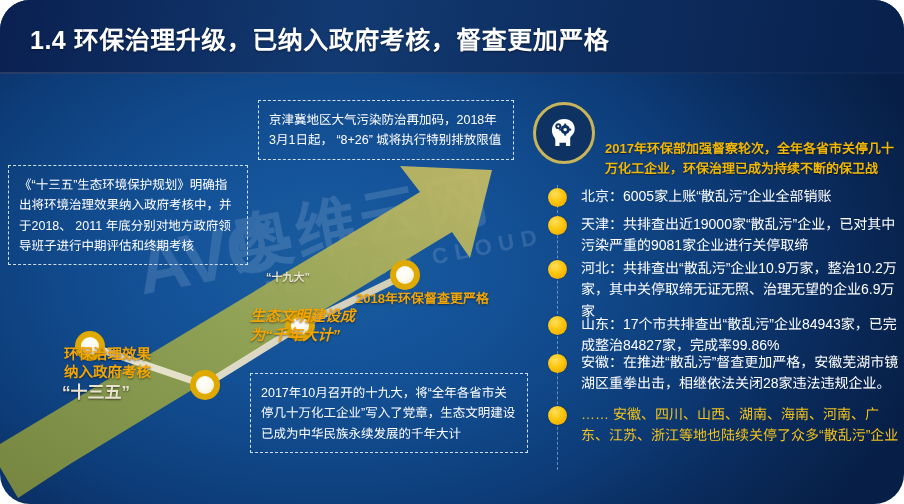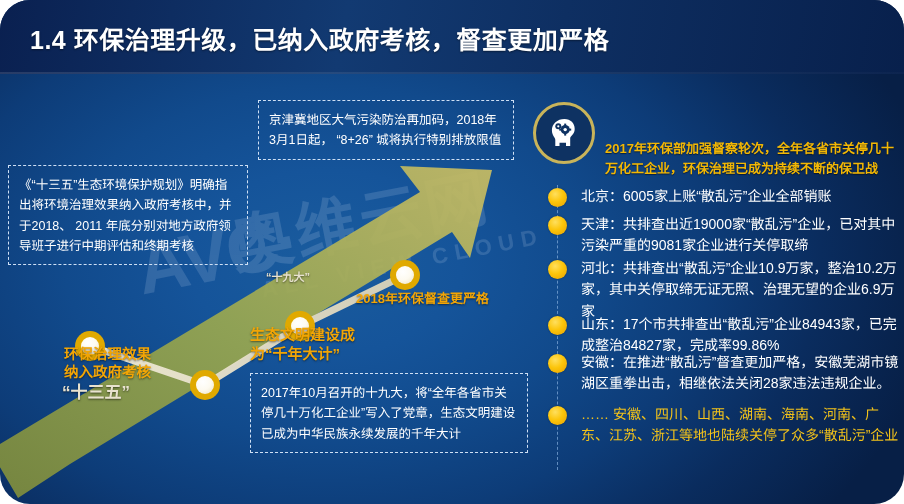--- a/index.html
+++ b/index.html
@@ -73,21 +73,21 @@
   
   .node-label{
     position:absolute; font-weight:bold; color:#f0a500;
     text-shadow:0 1px 2px rgba(0,0,0,0.5); line-height:1.25;
     white-space:pre;
   }
   #lbl-a{ left:64px; top:300px; font-size:14.5px; color:#f2a505;margin-top:45px; }
   #lbl-1353{ left:62px; top:366px; font-size:17px; color:#e8e2cf;
              text-shadow:0 1px 2px rgba(0,0,0,0.55);margin-top:16px; }
   #lbl-19da{ left:266px; top:271px; font-size:11px; color:#e8e2cf; }
-  #lbl-b{ left:250px; top:326px; font-size:15px; color:#f2a505; }
+  #lbl-b{ left:250px; top:307px; font-size:15px; color:#f2a505;font-style:italic; }
   #lbl-c{ left:356px; top:291px; font-size:13px; color:#f2a505; }
   
   #panel-head{
     position:absolute; left:533px; top:100px; width:368px; height:70px;
   }
   #head-icon{
     position:absolute; left:0; top:2px; width:62px; height:62px;
     border-radius:50%;
     background:#0e3262;
     border:3px solid #c9b45a;

